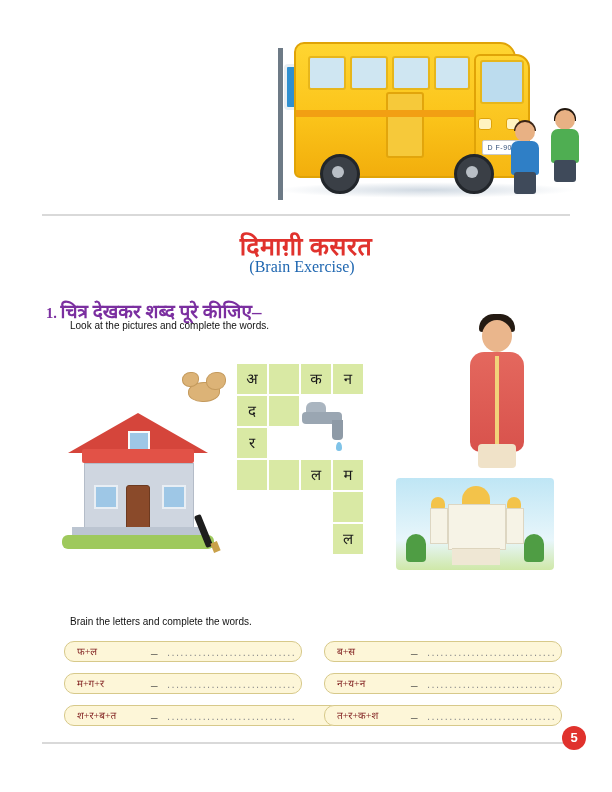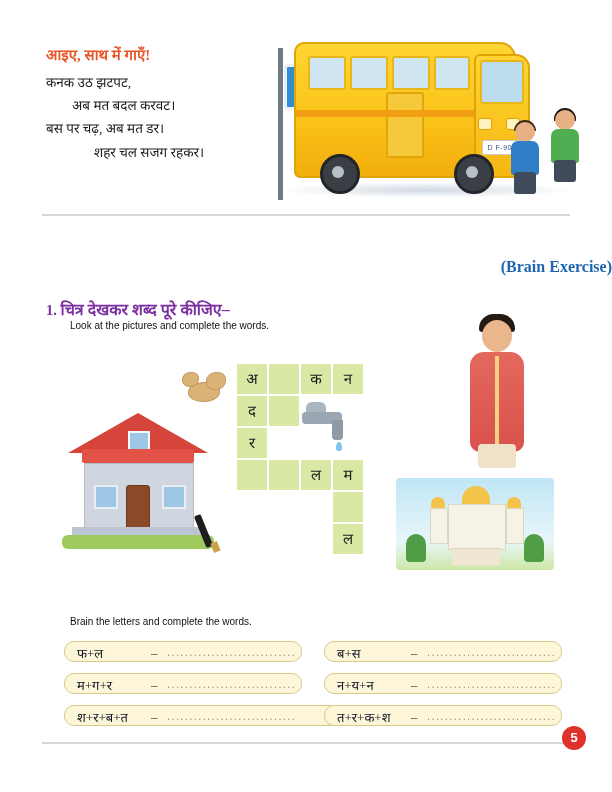--- a/index.html
+++ b/index.html
@@ -210,27 +210,26 @@
     top: 228px;
     text-align: center;
     font-family: "Liberation Serif", serif;
     font-size: 25px;
     font-weight: bold;
     color: #e0322d;
     letter-spacing: .5px;
   }
   .brain-sub {
     position: absolute;
-    left: 0; right: 0;
+    left: 0; right: 8px;
     top: 258px;
-    text-align: right;
+    text-align: center;
     font-family: "Liberation Serif", serif;
     font-size: 16px;
     color: #1e66b0;
-    font-weight: bold;
   }
   .rule-line {
     position: absolute;
     left: 42px;
     width: 528px;
     height: 2px;
     background: #d9d9d9;
   }
   .rule-top { top: 214px; }
 
@@ -238,21 +237,21 @@
   .q-num {
     position: absolute;
     font-family: "Liberation Serif", serif;
     font-weight: bold;
     font-size: 14.5px;
     color: #7b2fa0;
   }
   .q-hi {
     font-family: "Liberation Serif", serif;
     font-weight: bold;
-    font-size: 16px;
+    font-size: 19px;
     color: #7b2fa0;
   }
   .q-en {
     position: absolute;
     font-family: "Liberation Sans", sans-serif;
     font-size: 10px;
     color: #111111;
   }
   .q1-wrap { left: 46px; top: 298px; }
   .q1-en { left: 70px; top: 320px; }
@@ -527,22 +526,22 @@
     background: #fdf6d8;
     border: 1px solid #d7c98a;
     border-radius: 10px;
     box-sizing: border-box;
   }
   .ansbox .lbl {
     position: absolute;
     left: 12px;
     top: 2px;
     font-family: "Liberation Serif", serif;
-    font-size: 13px;
-    color: #0f172a;
+    font-size: 10px;
+    color: #7f1d1d;
     white-space: nowrap;
   }
   .ansbox .dash {
     position: absolute;
     left: 86px;
     top: 3px;
     font-family: "Liberation Serif", serif;
     font-size: 13px;
     color: #333;
   }
@@ -575,27 +574,20 @@
     font-weight: bold;
     text-align: center;
     line-height: 24px;
   }
 </style>
 </head>
 <body>
 
 <div class="page">
 
-  <div class="song-block">
-    <div class="song-title">आइए, साथ में गाएँ!</div>
-    <div class="song-line">कनक उठ झटपट,</div>
-    <div class="song-line indent-1">अब मत बदल करवट।</div>
-    <div class="song-line">बस पर चढ़, अब मत डर।</div>
-    <div class="song-line indent-2">शहर चल सजग रहकर।</div>
-  </div>
 
   <div class="bus-art">
     <div class="road-shadow"></div>
     <div class="bus-sign-pole">
       <div class="bus-sign"></div>
     </div>
     <div class="bus-body"></div>
     <div class="bus-front"></div>
     <div class="bus-window w1"></div>
     <div class="bus-window w2"></div>
@@ -617,20 +609,21 @@
     </div>
     <div class="kid kid-green">
       <div class="hair"></div>
       <div class="head"></div>
       <div class="body"></div>
       <div class="legs"></div>
     </div>
   </div>
 
   <div class="rule-line rule-top"></div>
+  <div class="brain-title">दिमाग़ी कसरत</div>
   <div class="brain-sub">(Brain Exercise)</div>
 
   <div class="q-num q1-wrap">
     <span>1.</span>
     <span class="q-hi">चित्र देखकर शब्द पूरे कीजिए–</span>
   </div>
   <div class="q-en q1-en">Look at the pictures and complete the words.</div>
 
   <div class="house">
     <div class="house-roof"></div>

